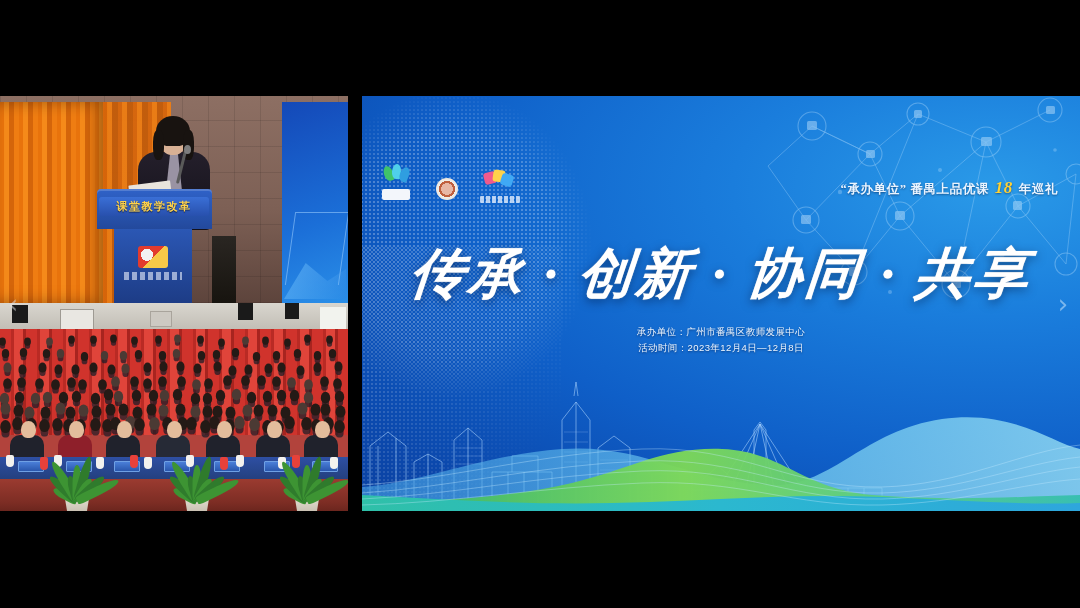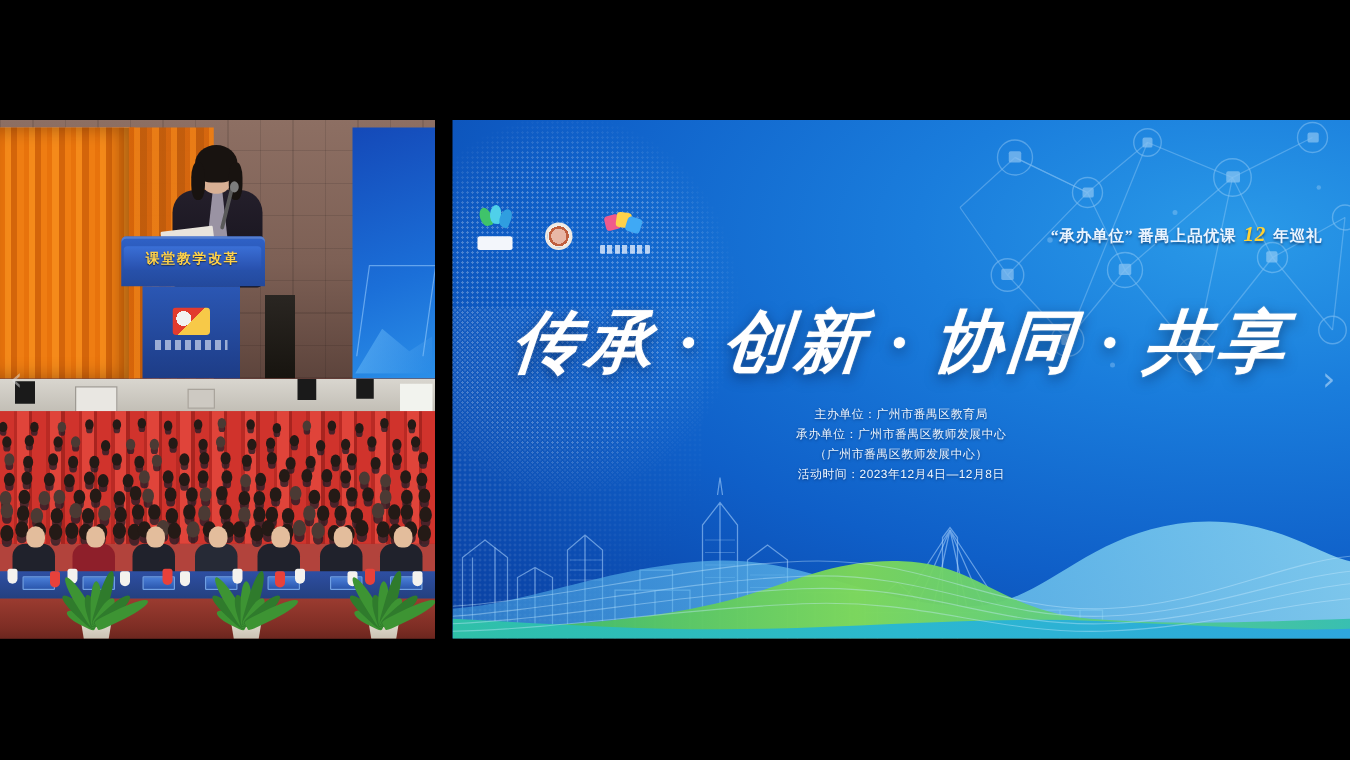--- a/index.html
+++ b/index.html
@@ -657,30 +657,28 @@
           <span class="sq" style="left:0px;  top:2px;  background:#f05a8c; transform:rotate(-14deg);"></span>
           <span class="sq" style="left:9px;  top:0px;  background:#ffd24a; transform:rotate(8deg);"></span>
           <span class="sq" style="left:17px; top:4px;  background:#3fa9f5; transform:rotate(18deg);"></span>
           <span class="logo-cap"></span>
         </div>
       </div>
 
       <div class="slogan">
         <span>“承办单位”</span>
         <span>番禺上品优课</span>
-        <span class="num">12</span>
+        <span class="num">18</span>
         <span>年巡礼</span>
       </div>
 
       <div class="slide-title">传承 · 创新 · 协同 · 共享</div>
 
       <div class="org" id="org-block">
-          <div>主办单位：广州市番禺区教育局</div>
           <div>承办单位：广州市番禺区教师发展中心</div>
-          <div>（广州市番禺区教师发展中心）</div>
           <div>活动时间：2023年12月4日—12月8日</div>
         </div>
 
       <svg class="skyline" viewBox="0 0 718 135" preserveAspectRatio="none">
         <g stroke="rgba(175,215,255,.55)" stroke-width="1" fill="none">
           <path d="M8 135 L8 70 L26 56 L44 70 L44 135"></path>
           <path d="M16 70 L16 135 M34 62 L34 135"></path>
           <path d="M52 135 L52 86 L66 78 L80 86 L80 135 M66 78 L66 135"></path>
           <path d="M92 135 L92 64 L106 52 L120 64 L120 135 M106 52 L106 135"></path>
           <path d="M130 135 L130 96 L190 96 L190 135 M146 96 L146 135 M162 96 L162 135 M176 96 L176 135"></path>

